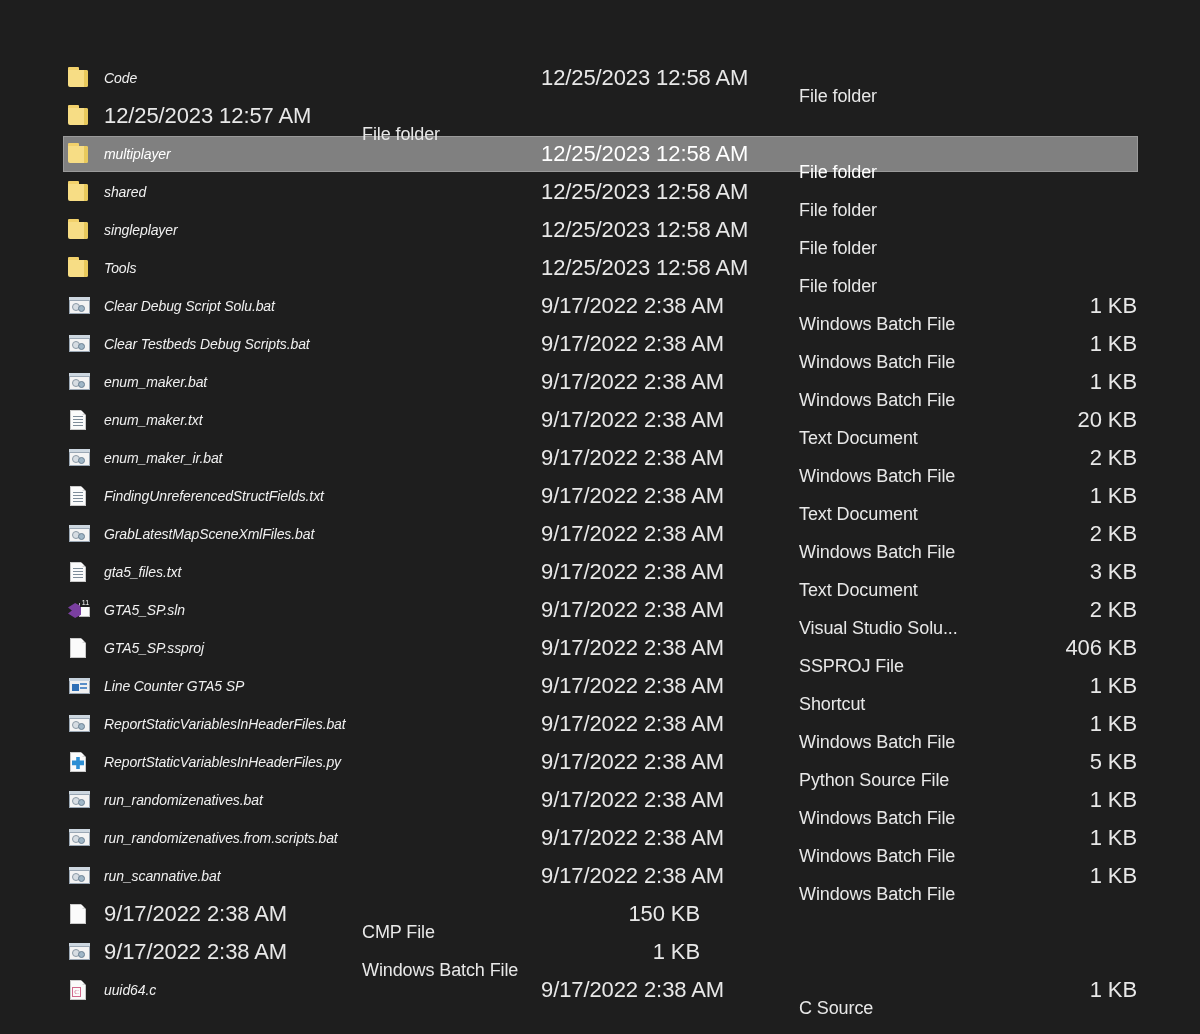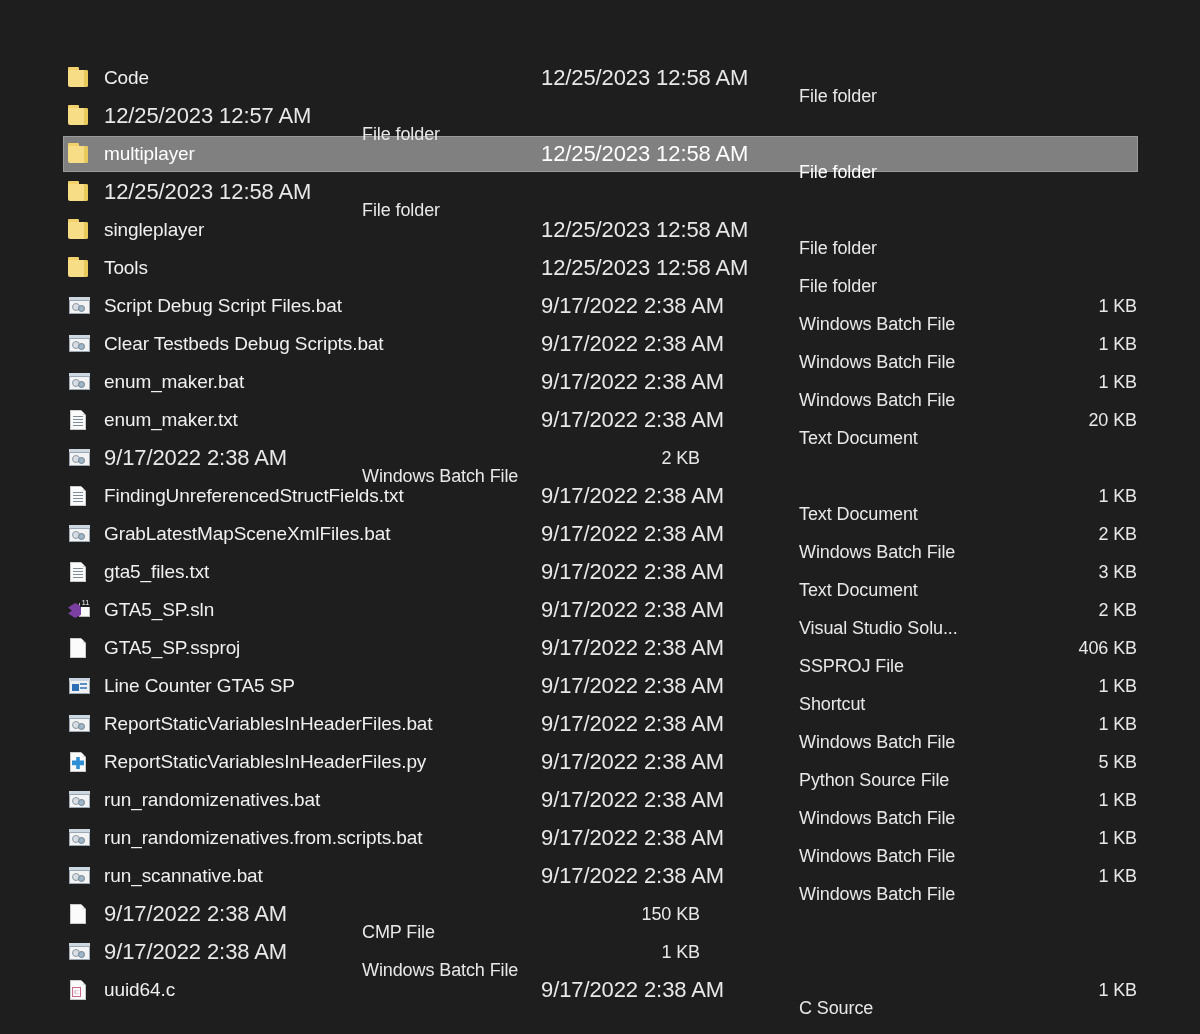--- a/index.html
+++ b/index.html
@@ -236,26 +236,27 @@
     font-size: 7px;
     line-height: 9px;
     text-align: center;
     font-family: "Liberation Serif", serif;
   }
 
   
   .name {
     flex: 0 0 auto;
     width: 437px;
-    font-size: 19px;
+    font-size: 14px;
     color: #f0f0f0;
     white-space: nowrap;
     overflow: hidden;
     text-overflow: ellipsis;
     letter-spacing: -0.1px;
+    font-style: italic;
   }
 
   .date {
     flex: 0 0 auto;
     width: 258px;
     font-size: 22px;
     color: #e8e8e8;
     white-space: nowrap;
     letter-spacing: -0.1px;
   }
@@ -268,21 +269,21 @@
     white-space: nowrap;
     overflow: hidden;
     text-overflow: ellipsis;
     letter-spacing: -0.1px;
     margin-top: 36px;
   }
 
   .size {
     flex: 0 0 auto;
     width: 110px;
-    font-size: 18px;
+    font-size: 22px;
     color: #e8e8e8;
     text-align: right;
     white-space: nowrap;
     letter-spacing: -0.1px;
   }
 
   .row.selected .name,
   .row.selected .date,
   .row.selected .type,
   .row.selected .size {
@@ -333,20 +334,21 @@
         <span class="size"></span>
       </div>
       <div class="row">
         <span class="icon-cell">
           <span class="icon ic-folder">
             <span class="tab"></span>
             <span class="body"></span>
             <span class="fold"></span>
           </span>
         </span>
+        <span class="name">shared</span>
         <span class="date">12/25/2023 12:58 AM</span>
         <span class="type">File folder</span>
         <span class="size"></span>
       </div>
       <div class="row">
         <span class="icon-cell">
           <span class="icon ic-folder">
             <span class="tab"></span>
             <span class="body"></span>
             <span class="fold"></span>
@@ -372,21 +374,21 @@
       </div>
       <div class="row">
         <span class="icon-cell">
           <span class="icon ic-bat">
             <span class="win"></span>
             <span class="title"></span>
             <span class="gear1"></span>
             <span class="gear2"></span>
           </span>
         </span>
-        <span class="name">Script Debug Script Files.bat</span>
+        <span class="name">Clear Debug Script Solu.bat</span>
         <span class="date">9/17/2022 2:38 AM</span>
         <span class="type">Windows Batch File</span>
         <span class="size">1 KB</span>
       </div>
       <div class="row">
         <span class="icon-cell">
           <span class="icon ic-bat">
             <span class="win"></span>
             <span class="title"></span>
             <span class="gear1"></span>
@@ -428,20 +430,21 @@
       </div>
       <div class="row">
         <span class="icon-cell">
           <span class="icon ic-bat">
             <span class="win"></span>
             <span class="title"></span>
             <span class="gear1"></span>
             <span class="gear2"></span>
           </span>
         </span>
+        <span class="name">enum_maker_ir.bat</span>
         <span class="date">9/17/2022 2:38 AM</span>
         <span class="type">Windows Batch File</span>
         <span class="size">2 KB</span>
       </div>
       <div class="row">
         <span class="icon-cell">
           <span class="icon ic-page ic-txt">
             <span class="sheet"></span>
             <span class="lines"></span>
             <span class="corner2"></span>

